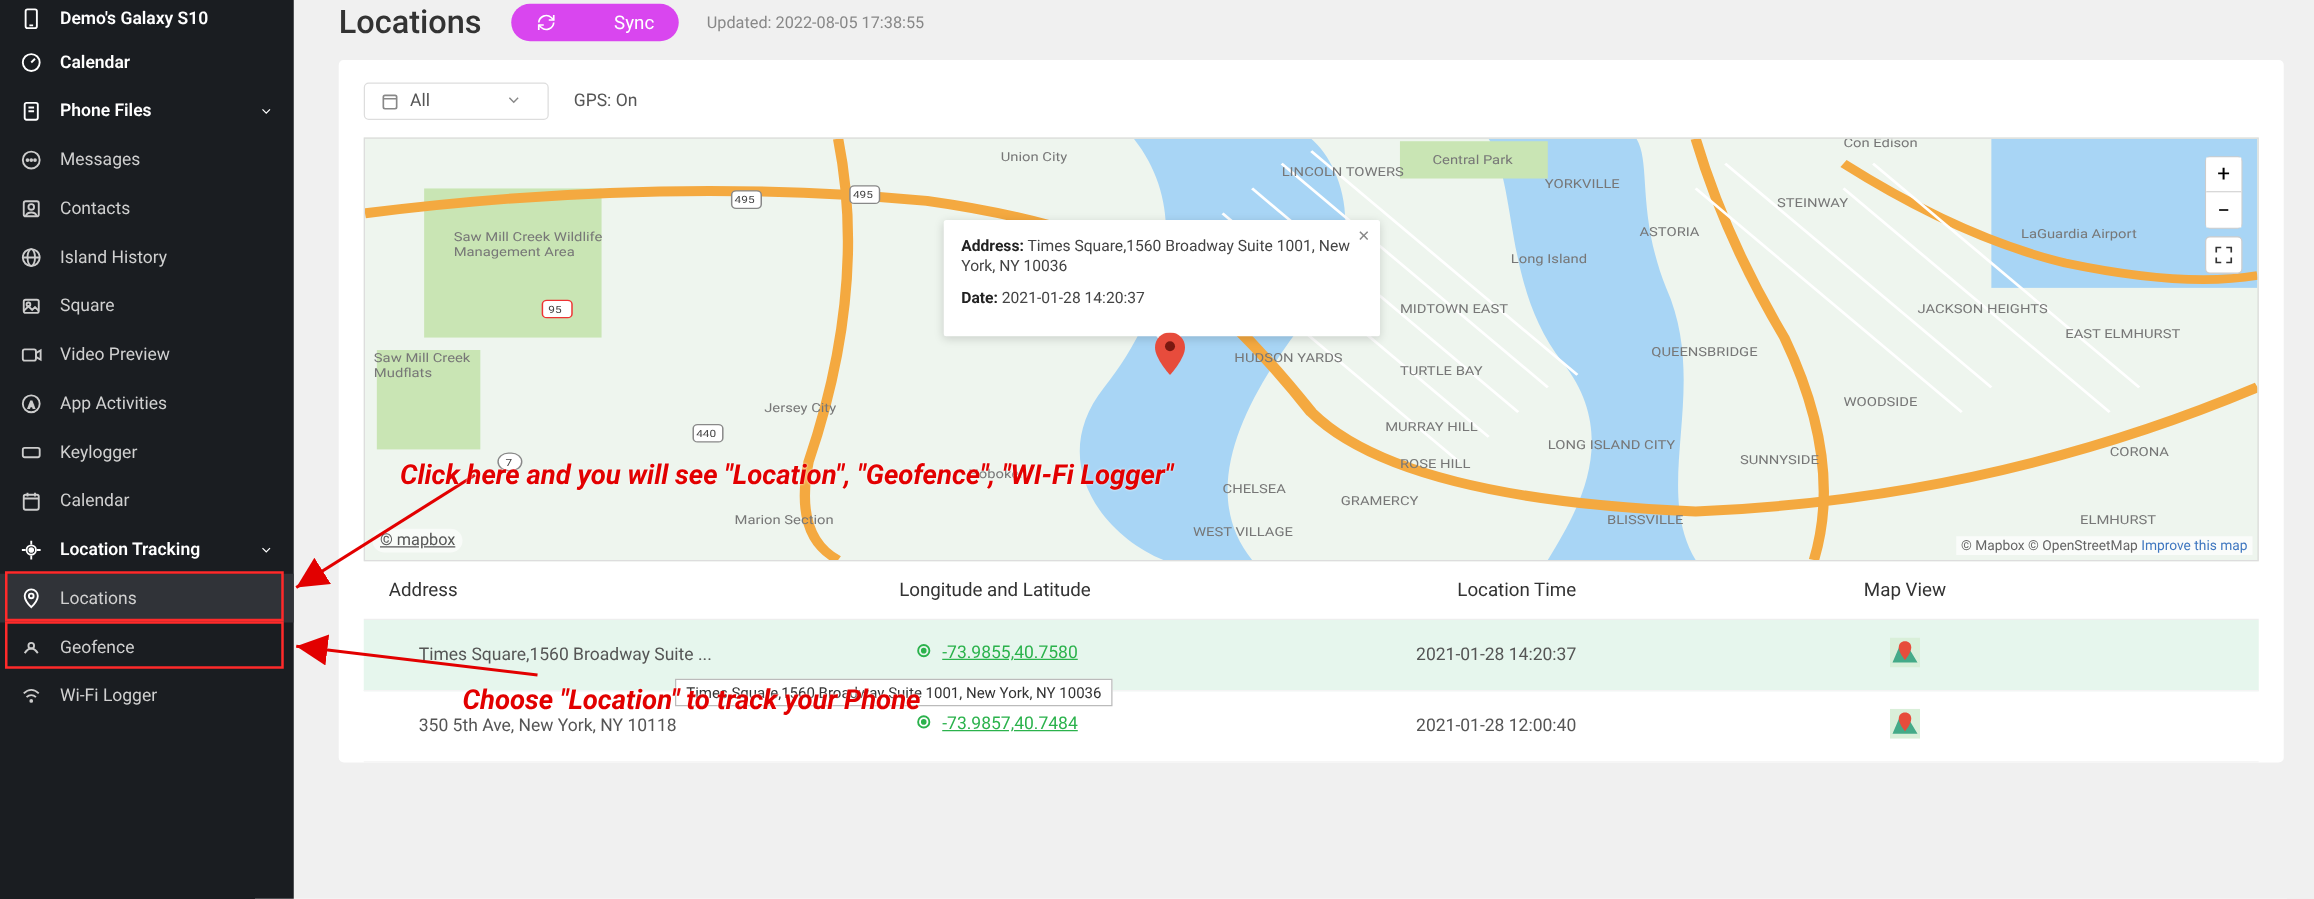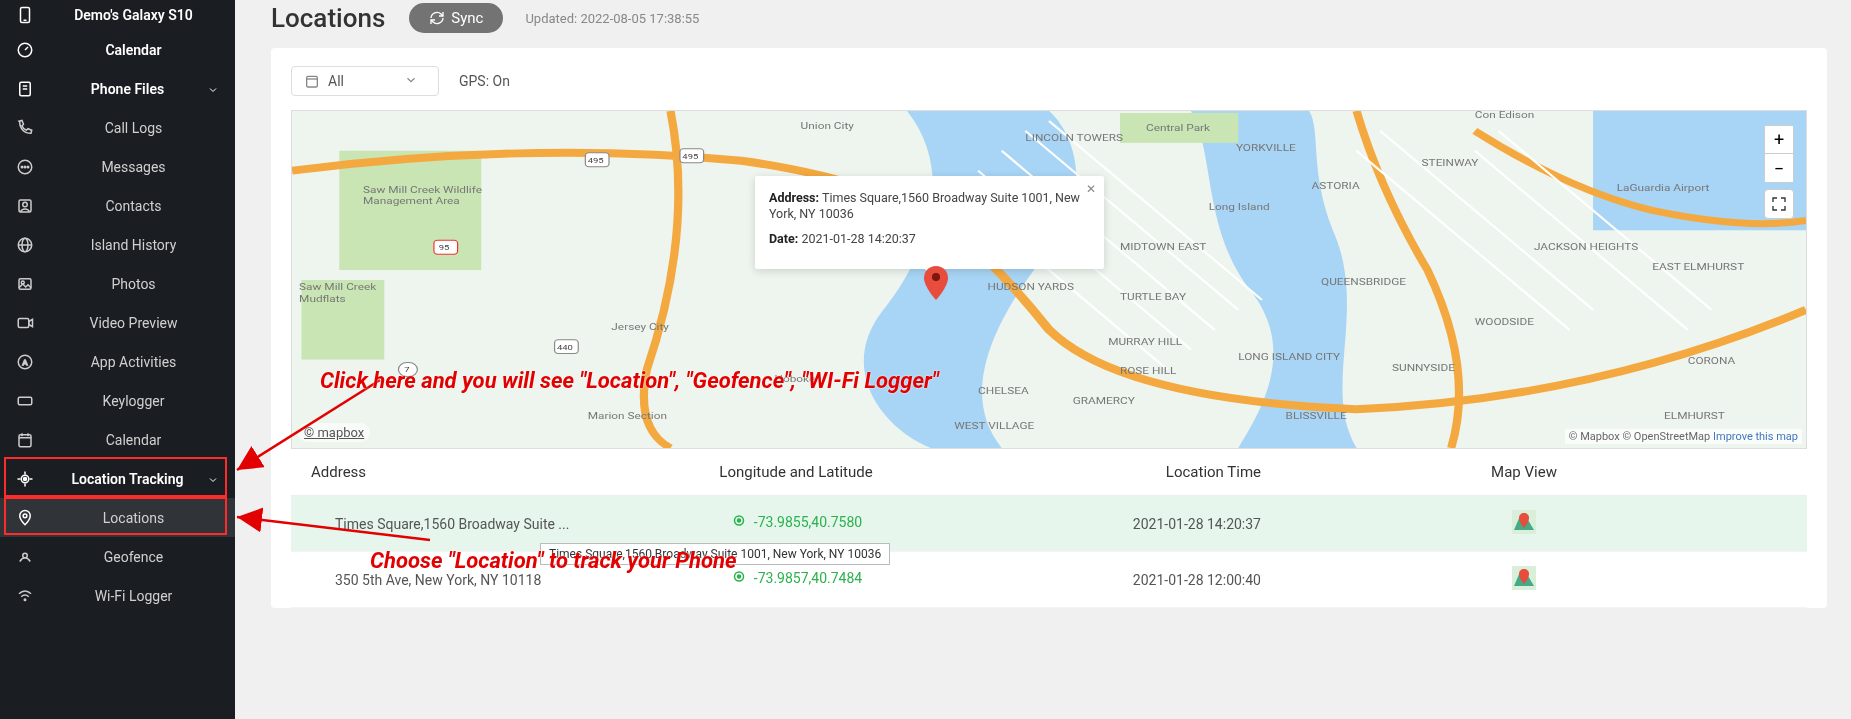--- a/index.html
+++ b/index.html
@@ -1,32 +1,32 @@
 <!DOCTYPE html>
 <html><head>
 <meta charset="utf-8">
 <style>
 * { margin:0; padding:0; box-sizing:border-box; font-family:-apple-system,BlinkMacSystemFont,"Segoe UI",Roboto,Arial,sans-serif; }
 body { background:#f0f0f0; width:1851px; height:719px; overflow:hidden; position:relative; }
 
 
 .sidebar { position:absolute; left:0; top:0; width:235px; height:100%; background:#1a1d21; color:#fff; overflow:hidden; }
-.sb-item { display:flex; align-items:center; padding:0 16px; height:39px; cursor:pointer; color:#d0d0d0; font-size:14px;text-align:center; }
+.sb-item { display:flex; align-items:center; padding:0 16px; height:39px; cursor:pointer; color:#d0d0d0; font-size:14px; }
 .sb-item.bold { font-weight:600; color:#fff; }
 .sb-item.active { background:#303338; }
 .sb-item .ico { width:18px; height:18px; margin-right:14px; display:flex; align-items:center; justify-content:center; flex:0 0 18px; }
 .sb-item .lbl { flex:1; }
 .sb-item .chev { width:12px;height:12px; }
 .redbox-outer { position:absolute; left:4px; width:223px; border:2px solid #ff2a2a; pointer-events:none; }
 
 
 .main { position:absolute; left:235px; top:0; right:0; height:100%; padding:0 24px 0 36px; }
 .hdr { display:flex; align-items:center; height:36px; margin-bottom:12px; }
 .hdr h1 { font-size:26px; font-weight:500; color:#333; margin-right:24px;}
-.sync-btn { background:#737373; color:#fff; border:none; border-radius:18px; padding:6px 20px; font-size:15px; display:flex; align-items:center; cursor:pointer; margin-right:22px;}
+.sync-btn { background:#d946ef; color:#fff; border:none; border-radius:18px; padding:6px 20px; font-size:15px; display:flex; align-items:center; cursor:pointer; margin-right:22px;gap:40px;}
 .sync-btn svg { margin-right:6px; }
 .updated { color:#888; font-size:13px; }
 
 .panel { background:#fff; border-radius:4px; padding:18px 20px 0 20px; }
 .toolbar { display:flex; align-items:center; margin-bottom:14px; }
 .date-filter { border:1px solid #ddd; border-radius:4px; padding:6px 12px; width:148px; display:flex; align-items:flex-start; font-size:14px; color:#555; cursor:pointer; margin-right:20px; }
 .date-filter svg { margin-right:8px; }
 .date-filter .dd { margin-left:auto; }
 .gps { color:#555; font-size:14px; }
 .search-wrap { margin-left:auto; position:relative; }
@@ -50,21 +50,21 @@
 .mapbox-logo { position:absolute; left:6px; bottom:6px; font-size:13px; color:#555; background:rgba(255,255,255,.6); padding:2px 6px; border-radius:10px;text-decoration:underline;}
 
 .tbl-head { display:flex; padding:14px 20px; font-size:15px; color:#333; border-bottom:1px solid #eee;}
 .col-addr{width:320px;}
 .col-ll{width:330px; text-align:center;}
 .col-time{width:300px; text-align:right;}
 .col-map{flex:1; text-align:center;}
 .tbl-row { display:flex; align-items:center; padding:14px 20px; font-size:14px; color:#555; border-bottom:1px solid #f4f4f4; position:relative;}
 .tbl-row.hl{background:#e6f6ed;}
 .tbl-row .col-addr{padding-left:24px;}
-.ll-val{color:#2bb24c; display:inline-flex; align-items:center;}
+.ll-val{color:#2bb24c; display:inline-flex; align-items:center;text-decoration:underline;}
 .ll-val svg{margin-right:6px;}
 .mapthumb{width:24px;height:24px; display:inline-block;}
 
 .tooltip { position:absolute; left:262px; top:539px; background:#fff; border:1px solid #bbb; padding:3px 8px; font-size:12px; color:#333; }
 
 
 .anno-text { position:absolute; color:#e20000; font-weight:700; font-size:22px; font-style:italic; text-shadow:0 0 2px #fff; pointer-events:none; }
 .anno-arrow { position:absolute; pointer-events:none; }
 </style>
 </head>
@@ -99,28 +99,20 @@
         </svg>
       </span>
     <span class="lbl">Phone Files</span>
     <span class="chev"><svg viewBox="0 0 24 24" fill="none" stroke="#fff" stroke-width="2">
           <polyline points="6 9 12 15 18 9"></polyline>
         </svg></span>
   </div>
   <div class="sb-item">
     <span class="ico">
         <svg viewBox="0 0 24 24" fill="none" stroke="#ccc" stroke-width="2">
-          <path d="M5 4c0 9 6 15 15 15l1-4-5-2-2 2c-3-1-5-3-6-6l2-2-2-5-4 1z"></path>
-        </svg>
-      </span>
-    <span class="lbl">Call Logs</span>
-  </div>
-  <div class="sb-item">
-    <span class="ico">
-        <svg viewBox="0 0 24 24" fill="none" stroke="#ccc" stroke-width="2">
           <circle cx="12" cy="12" r="9"></circle>
           <circle cx="8" cy="12" r="1" fill="#ccc"></circle>
           <circle cx="12" cy="12" r="1" fill="#ccc"></circle>
           <circle cx="16" cy="12" r="1" fill="#ccc"></circle>
         </svg>
       </span>
     <span class="lbl">Messages</span>
   </div>
   <div class="sb-item">
     <span class="ico">
@@ -143,21 +135,21 @@
     <span class="lbl">Island History</span>
   </div>
   <div class="sb-item">
     <span class="ico">
         <svg viewBox="0 0 24 24" fill="none" stroke="#ccc" stroke-width="2">
           <rect x="4" y="5" width="16" height="14" rx="2"></rect>
           <circle cx="9" cy="10" r="2"></circle>
           <path d="M4 17l5-5 4 4 3-3 4 4"></path>
         </svg>
       </span>
-    <span class="lbl">Photos</span>
+    <span class="lbl">Square</span>
   </div>
   <div class="sb-item">
     <span class="ico">
         <svg viewBox="0 0 24 24" fill="none" stroke="#ccc" stroke-width="2">
           <rect x="3" y="6" width="14" height="12" rx="2"></rect>
           <polygon points="17 10 22 7 22 17 17 14"></polygon>
         </svg>
       </span>
     <span class="lbl">Video Preview</span>
   </div>

